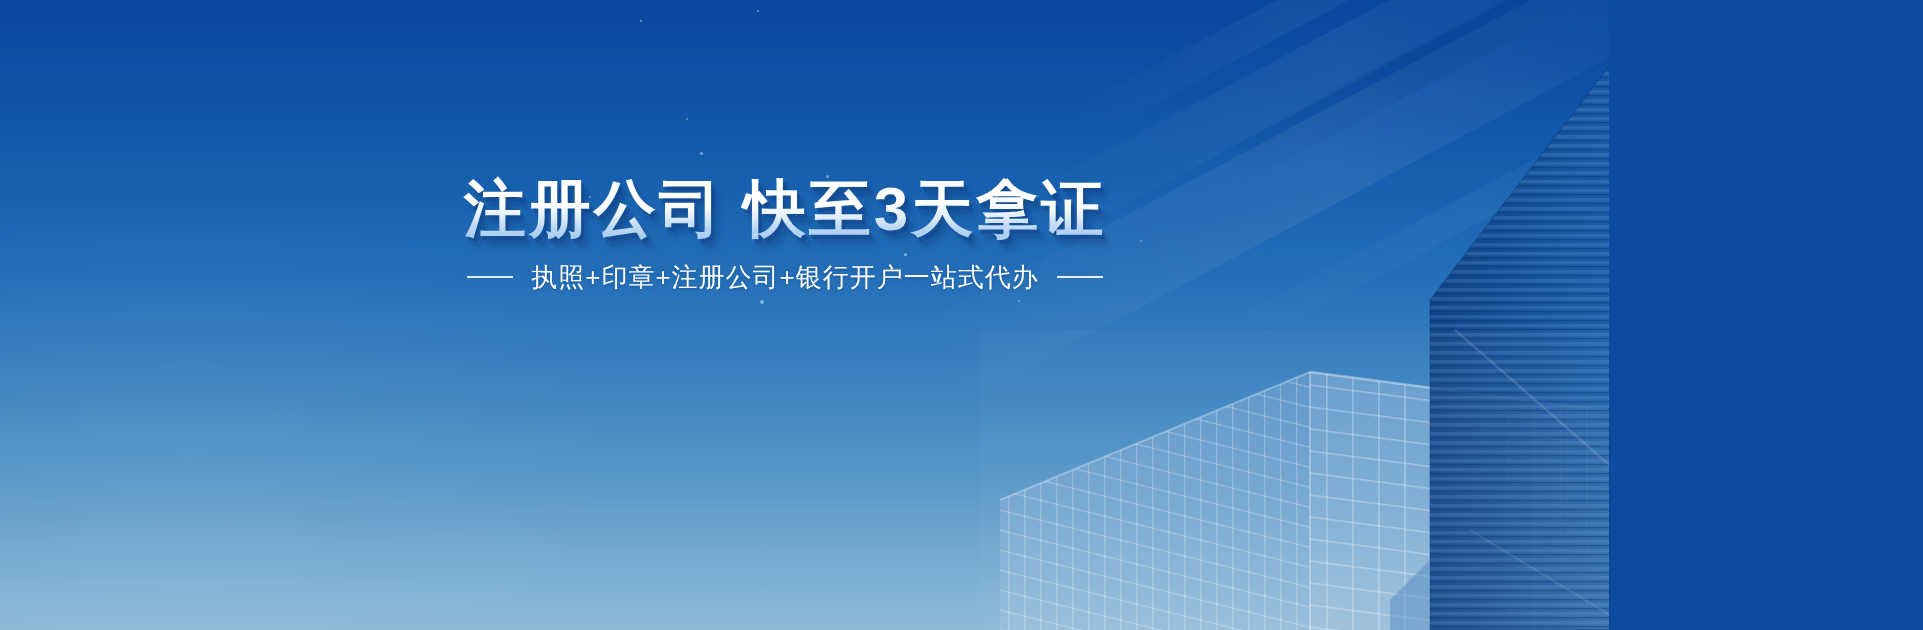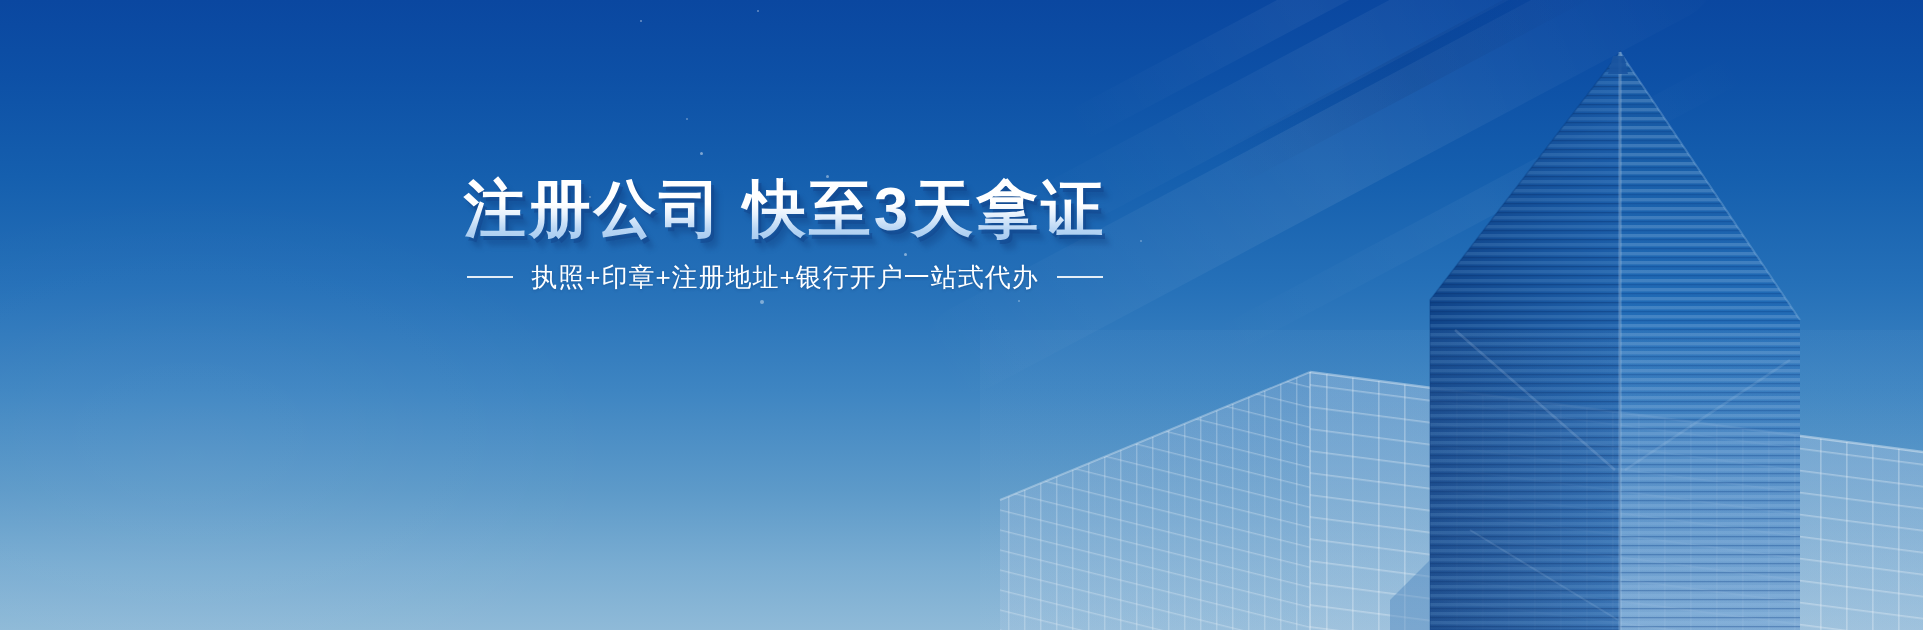--- a/index.html
+++ b/index.html
@@ -6,21 +6,21 @@
     margin: 0;
     padding: 0;
     background: #0b4ca1;
   }
   body {
     font-family: "Liberation Sans", "DejaVu Sans", sans-serif;
   }
 
   .banner {
     position: relative;
-    width: 1923px;
+    width: 1609px;
     height: 630px;
     overflow: hidden;
     background: linear-gradient(180deg,
         #0a47a0 0%,
         #0d50a6 12%,
         #155fae 28%,
         #2570b8 45%,
         #3e85c2 62%,
         #5d9ac9 78%,
         #7aadd2 90%,
@@ -262,18 +262,18 @@
       </g>
 
       <rect x="980" y="330" width="943" height="300" fill="url(#lowGrad)" opacity="0.10"></rect>
     </svg>
   </div>
 
   <div class="hero-text">
     <h1 class="hero-title">注册公司 快至3天拿证</h1>
     <div class="hero-sub-row">
       <span class="rule"></span>
-      <span class="hero-sub">执照+印章+注册地址+银行开户一站式代办</span>
+      <span class="hero-sub">执照+印章+注册公司+银行开户一站式代办</span>
       <span class="rule"></span>
     </div>
   </div>
 
 </div>
 
 </body></html>

